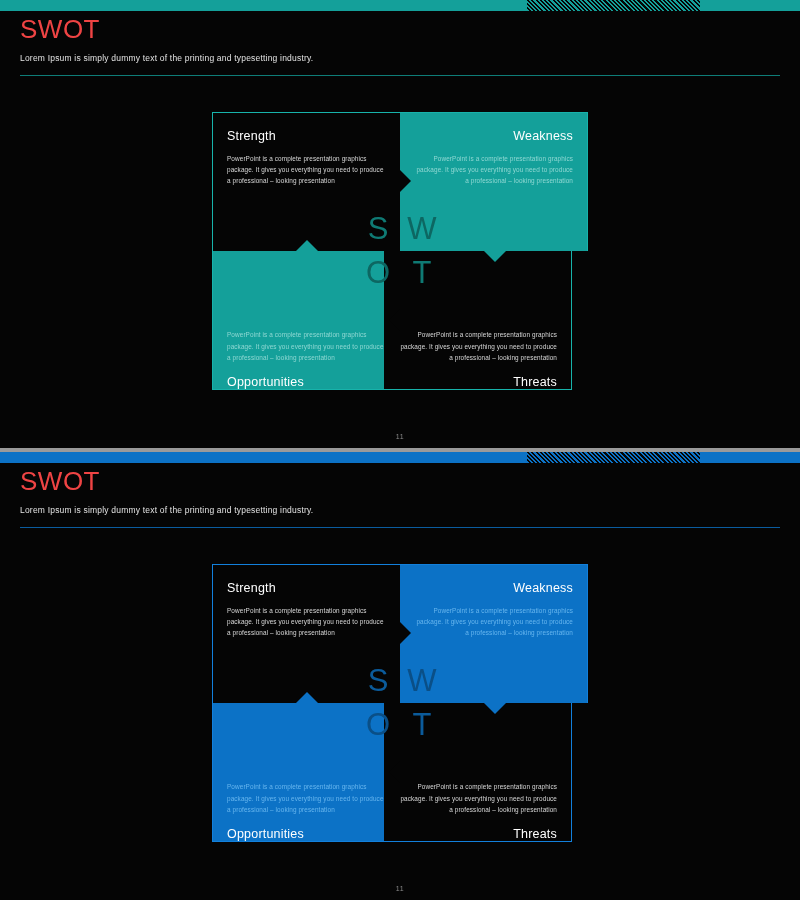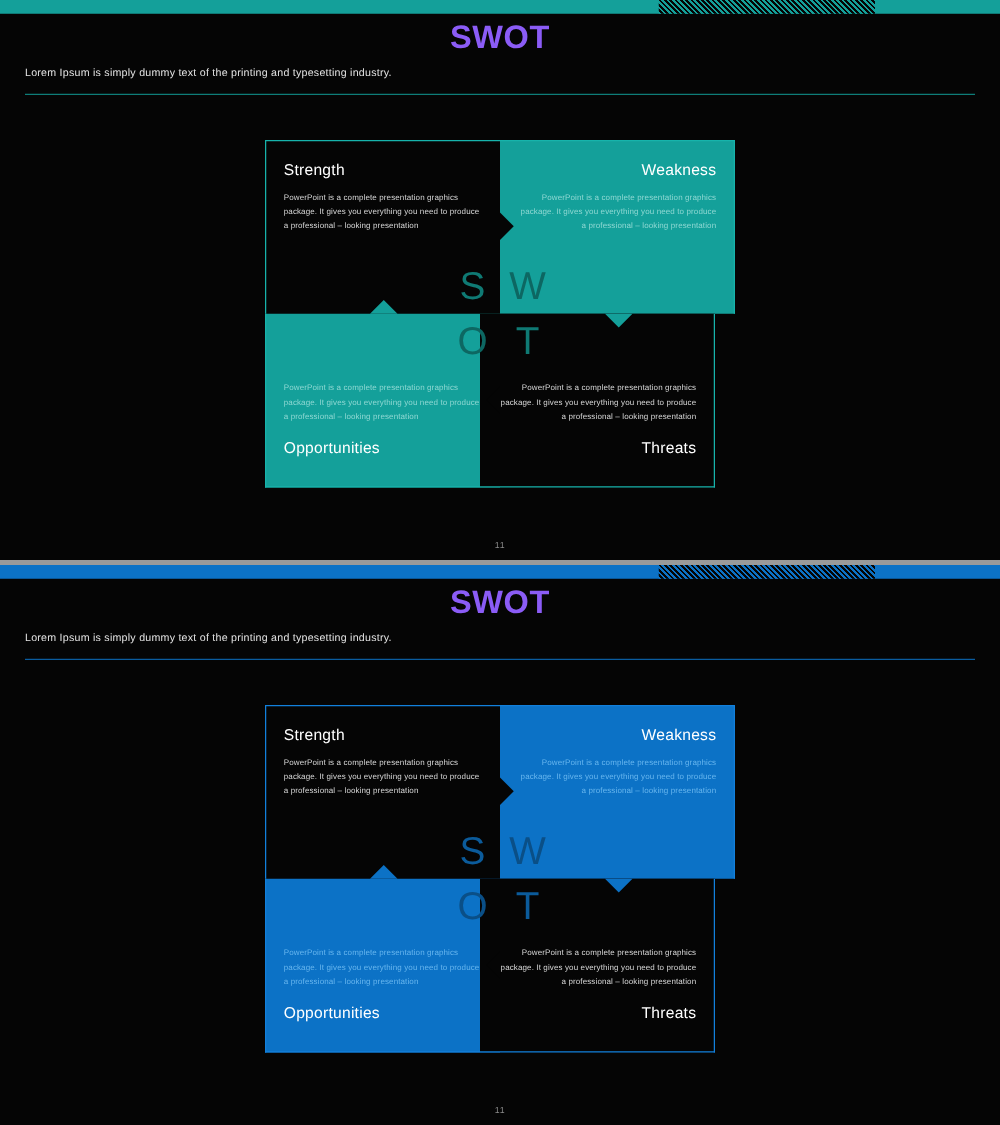--- a/index.html
+++ b/index.html
@@ -16,24 +16,23 @@
   
   .topbar { position: absolute; top: 0; left: 0; width: 800px; height: 11px; }
   .topbar .fill { position: absolute; top:0; left:0; width:100%; height:100%; }
   .topbar .hatch {
     position: absolute; top: 0; left: 527px; width: 173px; height: 11px;
   }
 
   
   .header { position: absolute; left: 20px; top: 16px; width: 760px; }
   .page-title {
-    font-size: 26px; font-weight: 700; color: #8b5cf6;
+    font-size: 26px; font-weight: 400; color: #ef4444;
     letter-spacing: 0.5px; line-height: 1.05;
     font-family: "Liberation Sans", sans-serif;
-    text-align: center;
   }
   .page-subtitle {
     margin-top: 10px;
     font-size: 8.5px; color: #e3e3e3; letter-spacing: 0.2px;
   }
   .divider {
     position: absolute; left: 20px; top: 75px; width: 760px; height: 1px;
   }
 
   
@@ -50,21 +49,21 @@
 
   .q-inner { position: relative; width: 100%; height: 100%; padding: 16px 14px; }
 
   .q-title { font-size: 12.5px; color: #ffffff; font-weight: 400; letter-spacing: .2px; }
   .q-body { font-size: 6.4px; line-height: 1.75; margin-top: 10px; letter-spacing: .1px; }
 
   .q-tl .q-inner, .q-bl .q-inner { text-align: left; }
   .q-tr .q-inner, .q-br .q-inner { text-align: right; }
 
   
-  .q-bl .q-inner, .q-br .q-inner { display: flex; flex-direction: column; justify-content: flex-end; padding-bottom: 24px; }
+  .q-bl .q-inner, .q-br .q-inner { display: flex; flex-direction: column; justify-content: flex-end; padding-bottom: 0; }
   .q-bl .q-body, .q-br .q-body { margin-top: 0; margin-bottom: 12px; }
 
   
   .notch { position: absolute; width: 0; height: 0; }
   .notch-up    { border-left: 11px solid transparent; border-right: 11px solid transparent; }
   .notch-down  { border-left: 11px solid transparent; border-right: 11px solid transparent; }
   .notch-left  { border-top: 11px solid transparent; border-bottom: 11px solid transparent; }
   .notch-right { border-top: 11px solid transparent; border-bottom: 11px solid transparent; }
 
   

